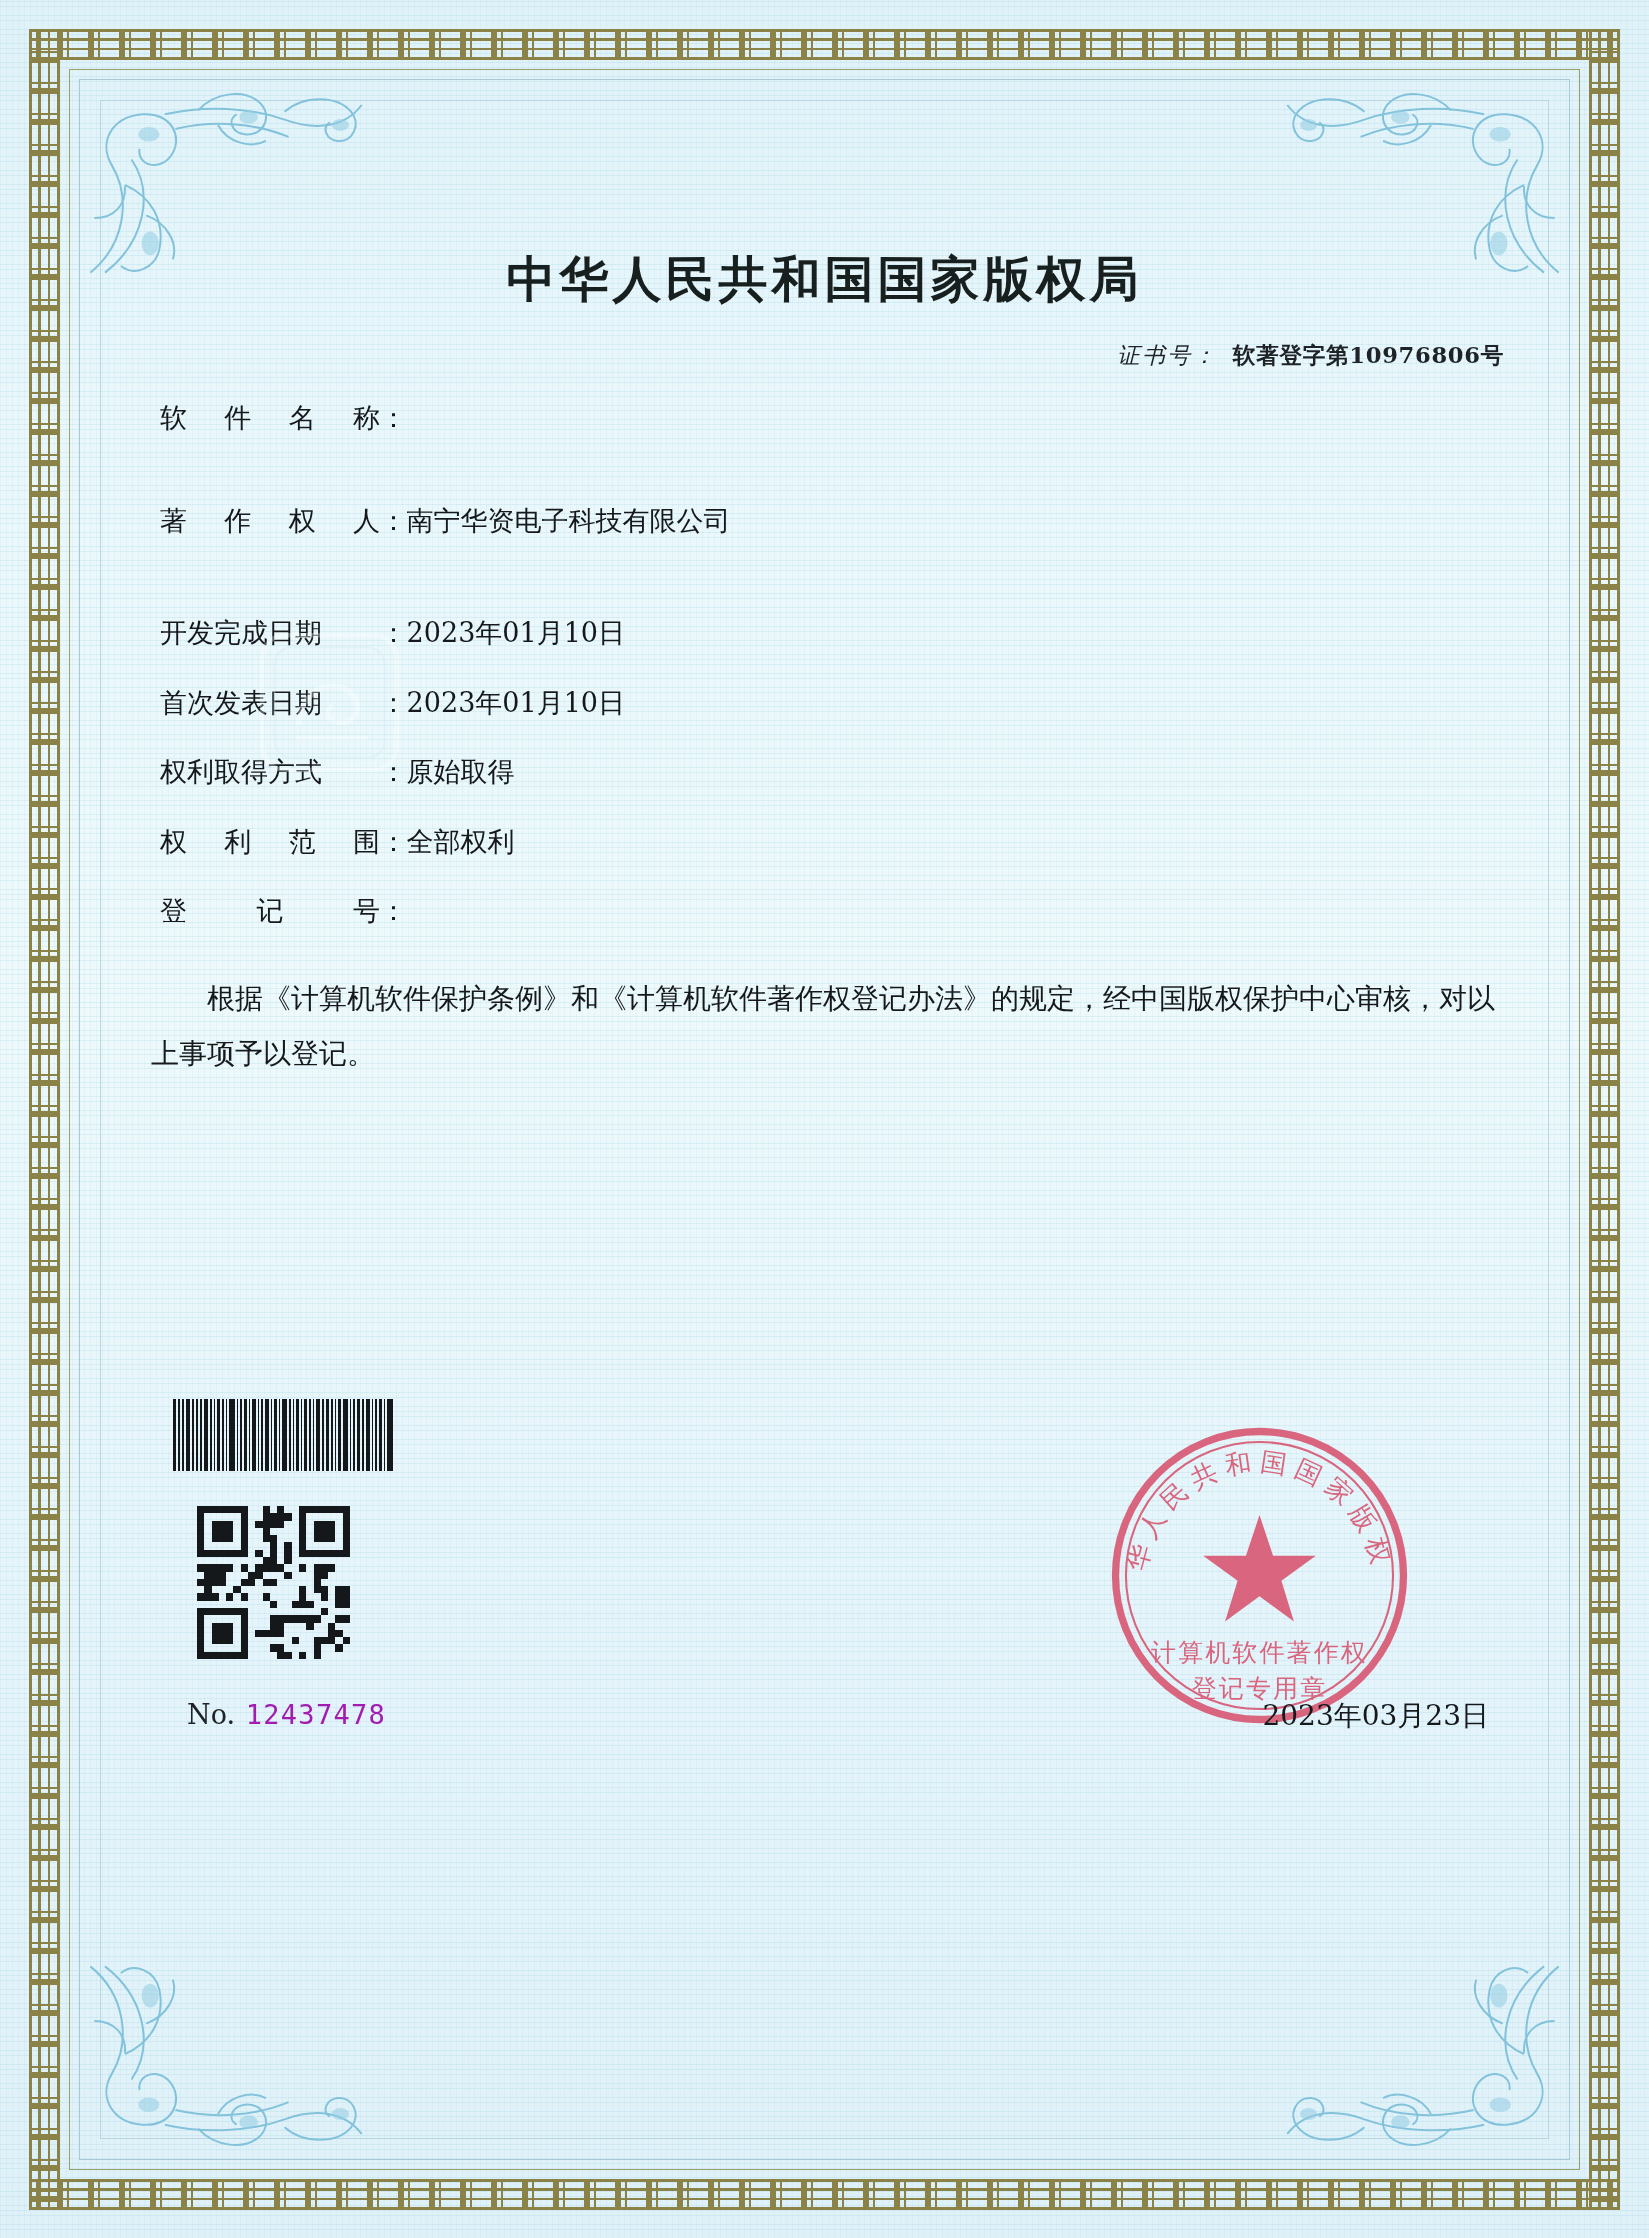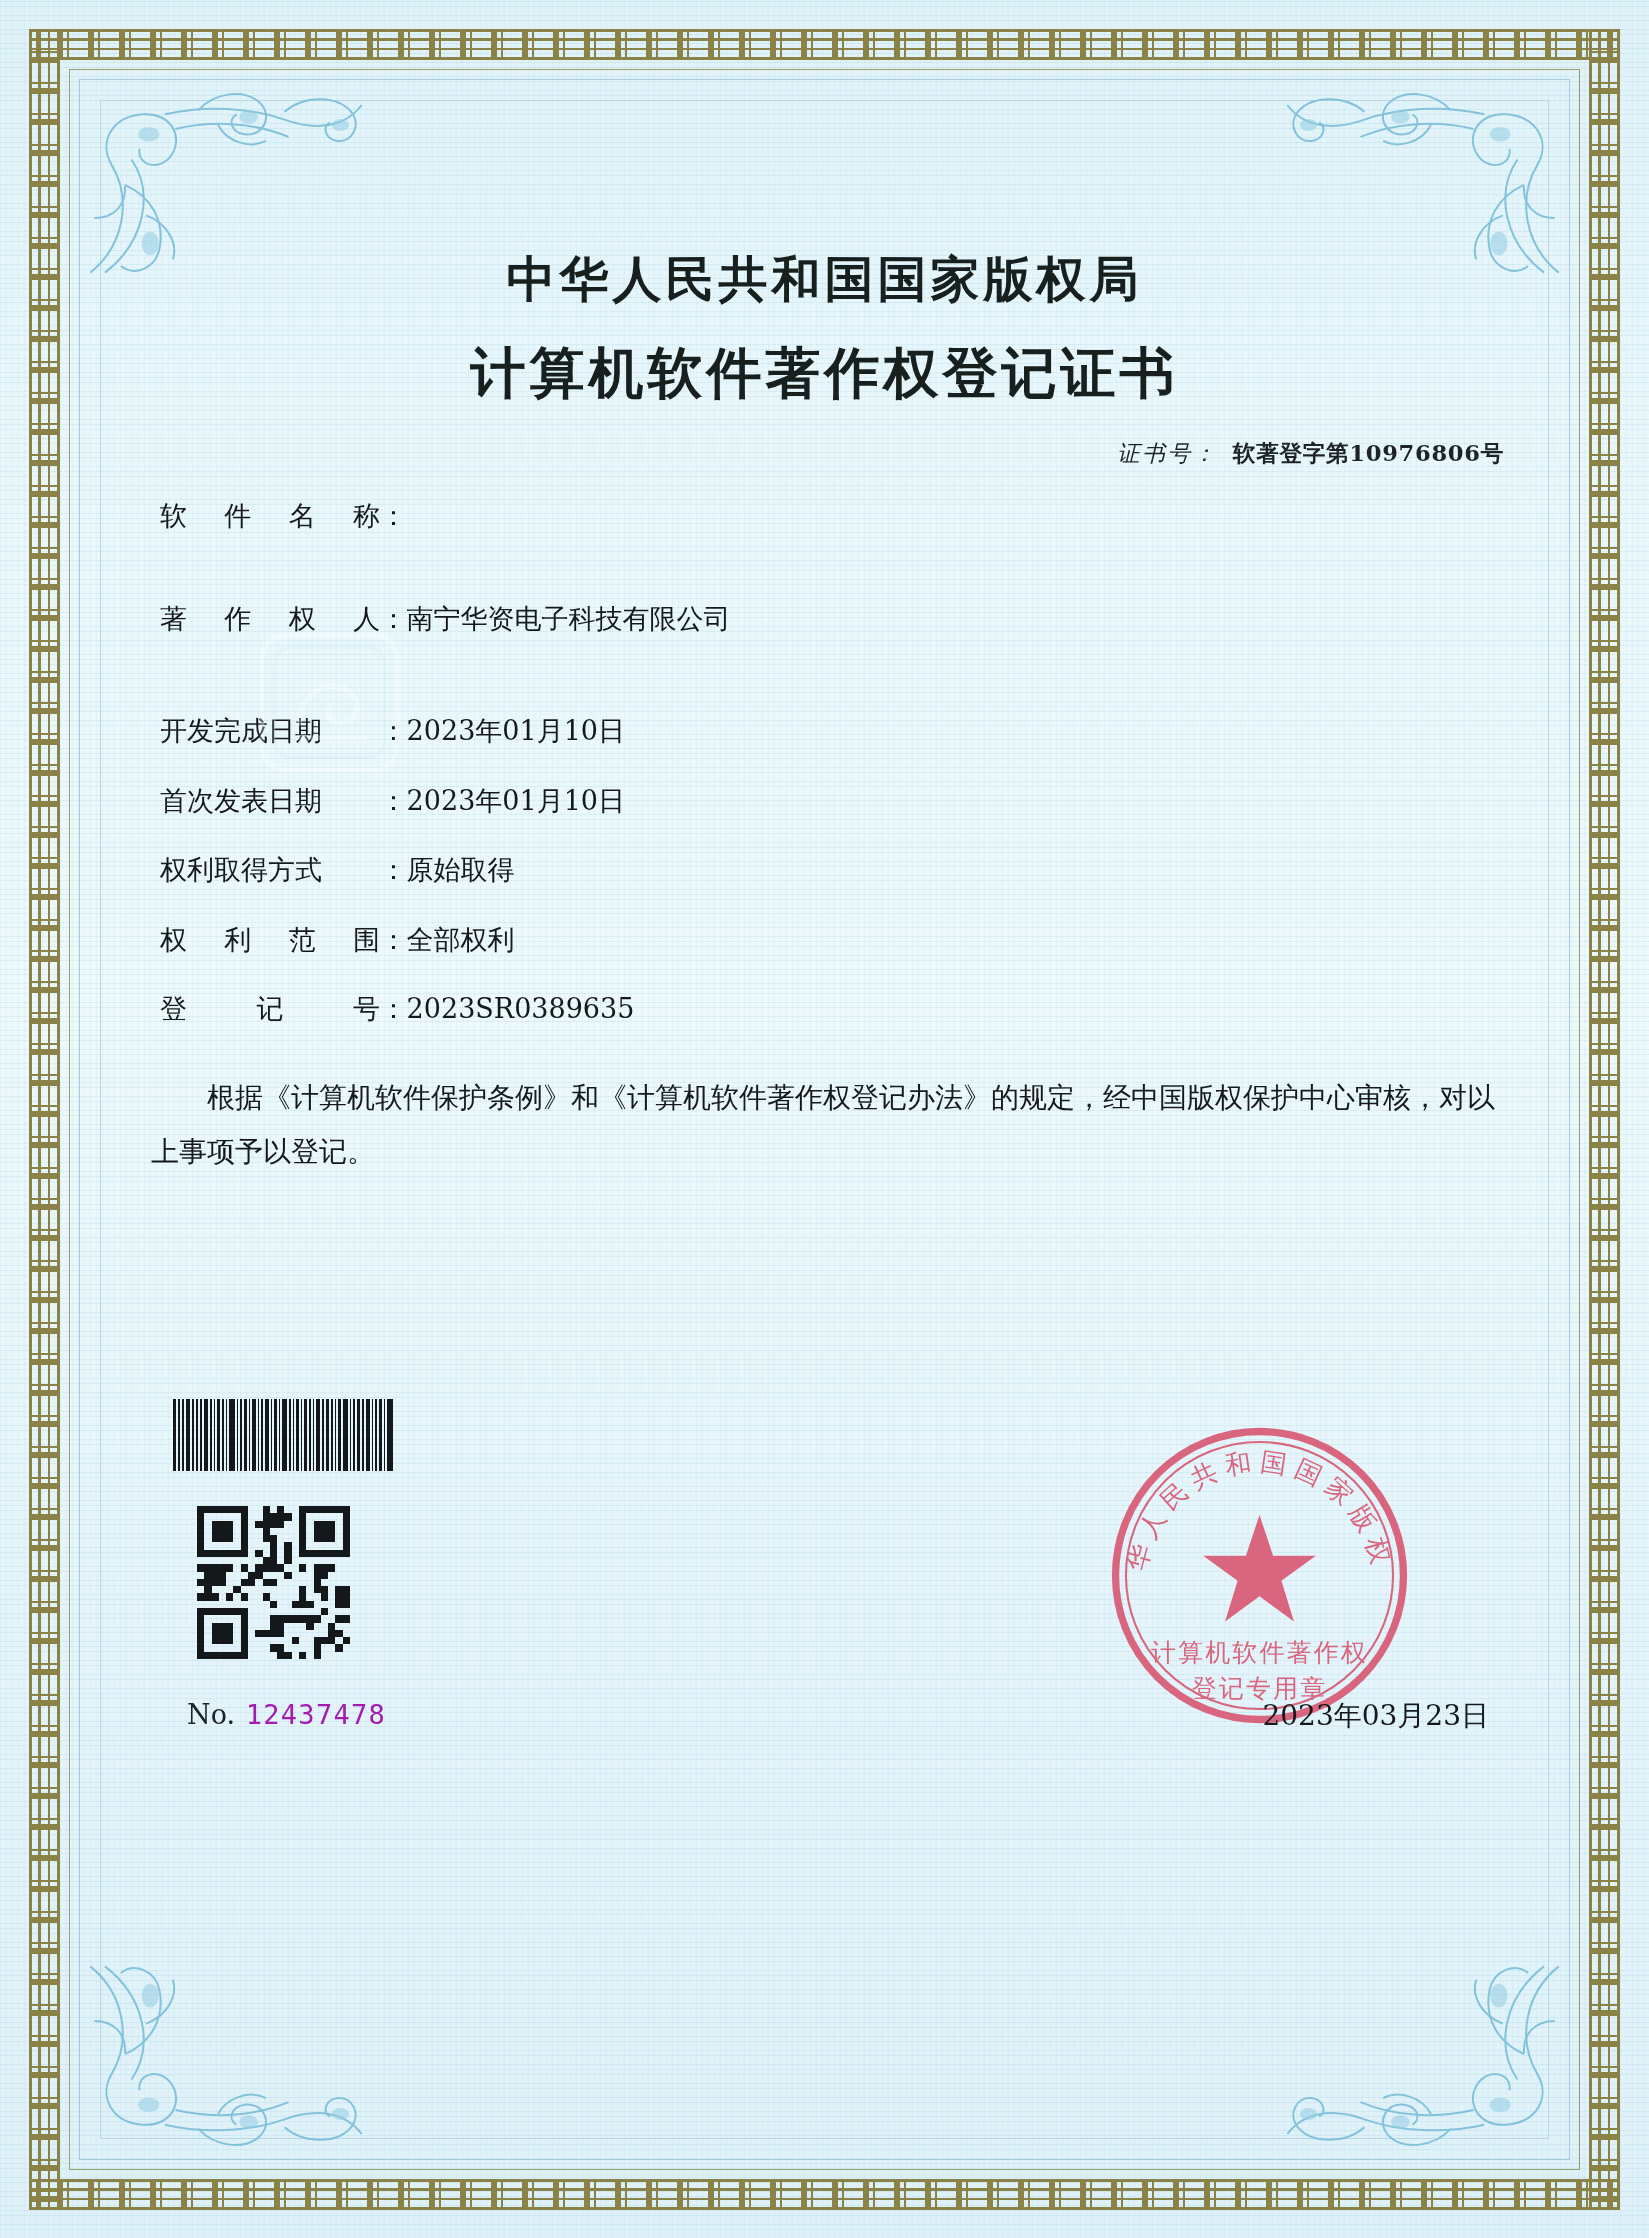--- a/index.html
+++ b/index.html
@@ -407,21 +407,20 @@
         <ellipse cx="246" cy="48" rx="14" ry="10"></ellipse>
         <ellipse cx="384" cy="60" rx="13" ry="9"></ellipse>
         <ellipse cx="98" cy="238" rx="13" ry="18"></ellipse>
       </g>
     </svg>
   </div>
 
   <div class="content">
 
     <div class="title-org">中华人民共和国国家版权局</div>
-    <div class="title-cert">计算机软件著作权登记证书</div>
 
     <div class="cert-no-row">
       <span class="lbl">证书号：</span><span class="val">软著登字第10976806号</span>
     </div>
 
     <div class="watermark">
       <svg viewBox="0 0 200 200" xmlns="http://www.w3.org/2000/svg">
         <rect x="12" y="12" width="176" height="176" rx="30" fill="none" stroke="#ffffff" stroke-width="6"></rect>
         <rect x="28" y="28" width="144" height="144" rx="22" fill="none" stroke="#cfeaf4" stroke-width="3"></rect>
         <path d="M60 130 C 60 92, 92 70, 120 82 C 142 92, 142 122, 118 126 C 100 129, 92 112, 104 104" fill="none" stroke="#ffffff" stroke-width="7"></path>
@@ -485,21 +484,20 @@
         <span class="field-value">全部权利</span>
       </div>
 
       <div class="field-row row-spaced">
         <span class="field-label">
           <span>登</span>
           <span>记</span>
           <span>号</span>
         </span>
         <span class="field-colon">：</span>
-        <span class="field-value">2023SR0389635</span>
       </div>
 
     </div>
 
     <div class="statement">根据《计算机软件保护条例》和《计算机软件著作权登记办法》的规定，经中国版权保护中心审核，对以上事项予以登记。</div>
 
     <div class="barcode-wrap">
       <div class="barcode" id="barcode-bars">
           <i style="width: 3.3px;"></i>
           <i style="width: 1.3px;"></i>

